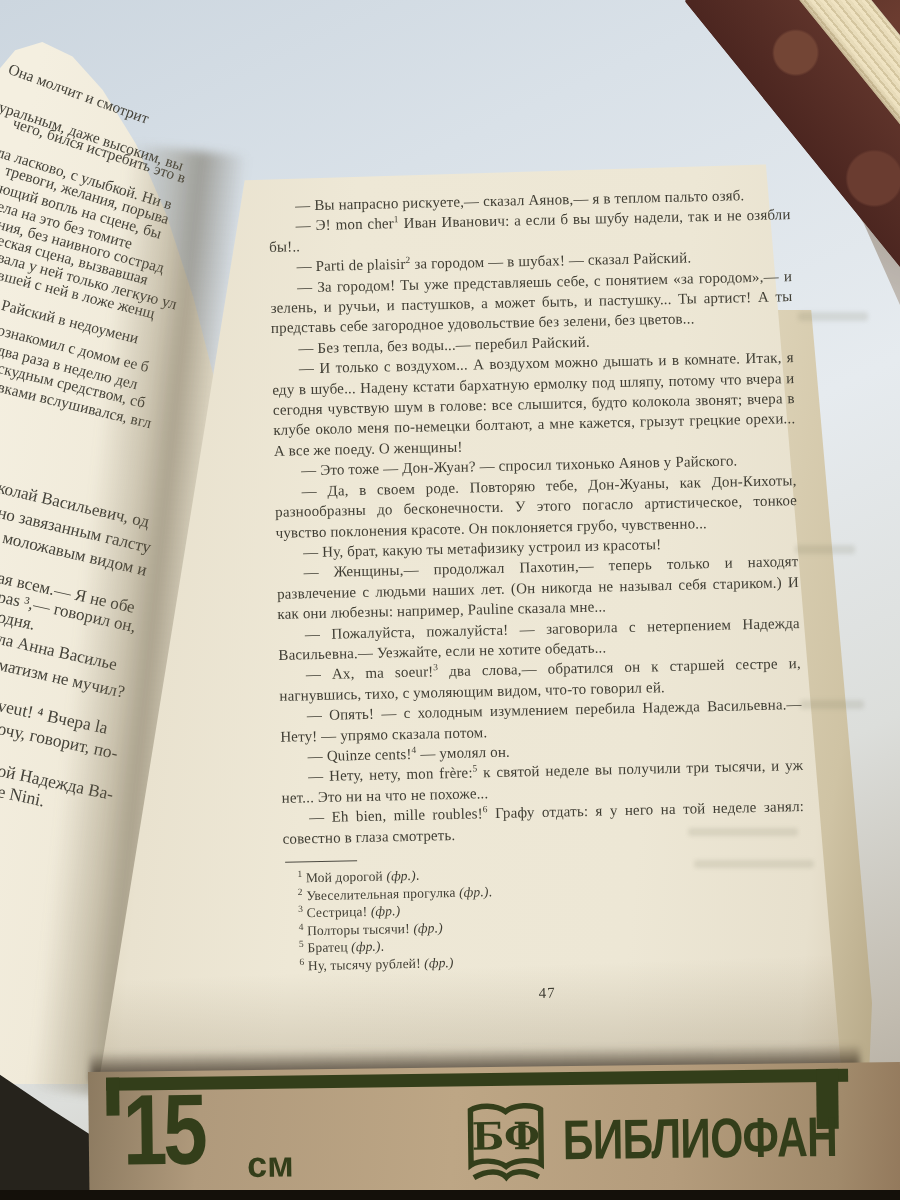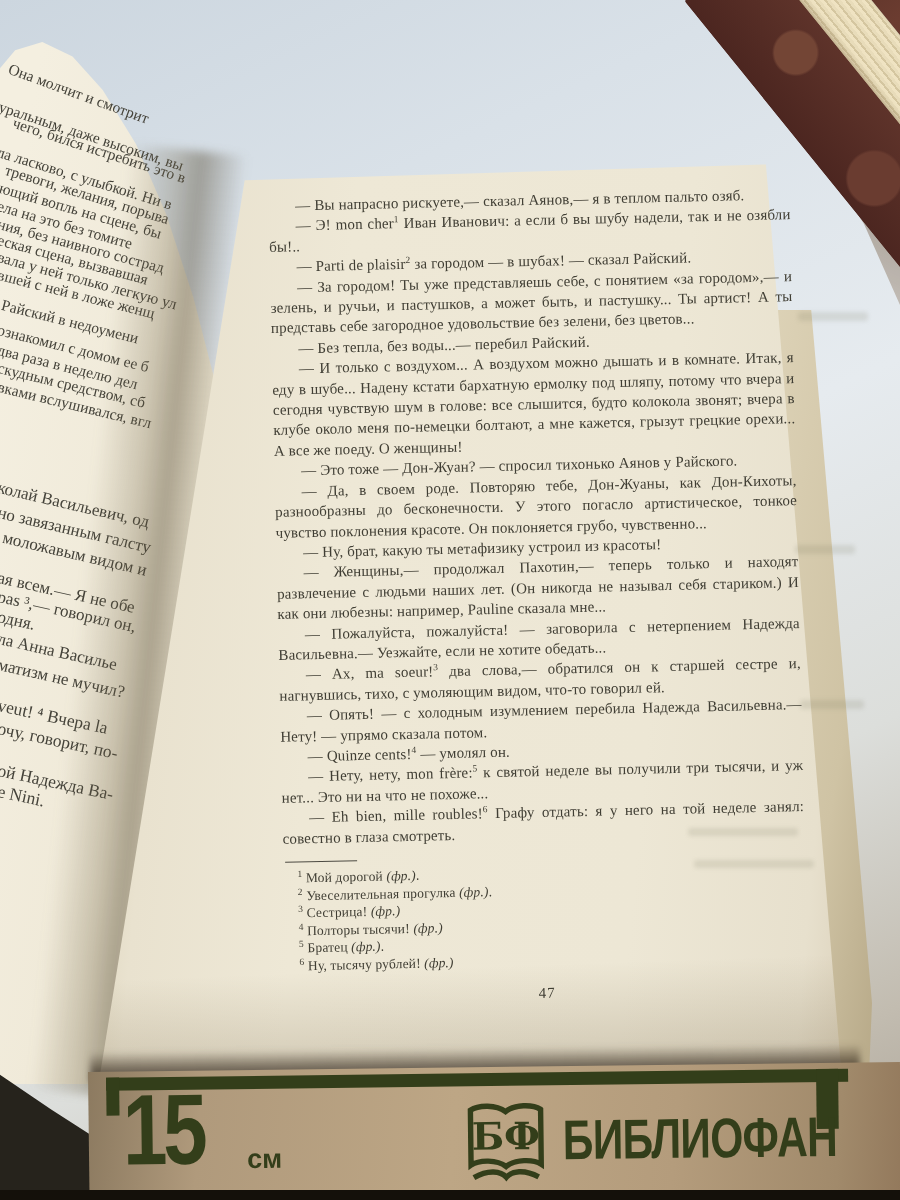--- a/index.html
+++ b/index.html
@@ -64,21 +64,21 @@
   
   .card{left:88px;top:1072px;width:812px;height:128px;transform:rotate(-.7deg);transform-origin:0 0;
     background:linear-gradient(95deg,#8c7a60 0%,#b09a7c 14%,#bda685 45%,#b49c7c 72%,#a18a6b 92%,#93795c 100%);}
   .card-ink{color:#333e1a;}
   .ruler-bar{position:absolute;left:18px;top:6px;width:742px;height:13px;background:#333e1a;}
   .tick-left{position:absolute;left:18px;top:6px;width:13px;height:38px;background:#333e1a;}
   .tick-right{position:absolute;left:728px;top:6px;width:22px;height:60px;background:#333e1a;}
   .ruler-value{position:absolute;left:34px;top:8px;font-family:"Liberation Sans","DejaVu Sans",sans-serif;
     font-weight:bold;font-size:100px;line-height:1;transform:scaleX(.8);transform-origin:0 0;letter-spacing:-5px;}
   .ruler-unit{position:absolute;left:158px;top:74px;font-family:"Liberation Sans","DejaVu Sans",sans-serif;
-    font-weight:bold;font-size:27px;}
+    font-weight:bold;font-size:36px;}
   .logo{position:absolute;left:372px;top:32px;width:90px;height:92px;}
   .brand{position:absolute;left:474px;top:46px;font-family:"Liberation Sans","DejaVu Sans",sans-serif;
     font-weight:bold;font-size:56px;line-height:1;transform:scaleX(.76);transform-origin:0 0;letter-spacing:-1px;}
   .bottom-dark{left:0;top:1190px;width:900px;height:10px;background:#14100a;}
 </style>
 </head>
 <body>
 
 <div class="photo">
 

